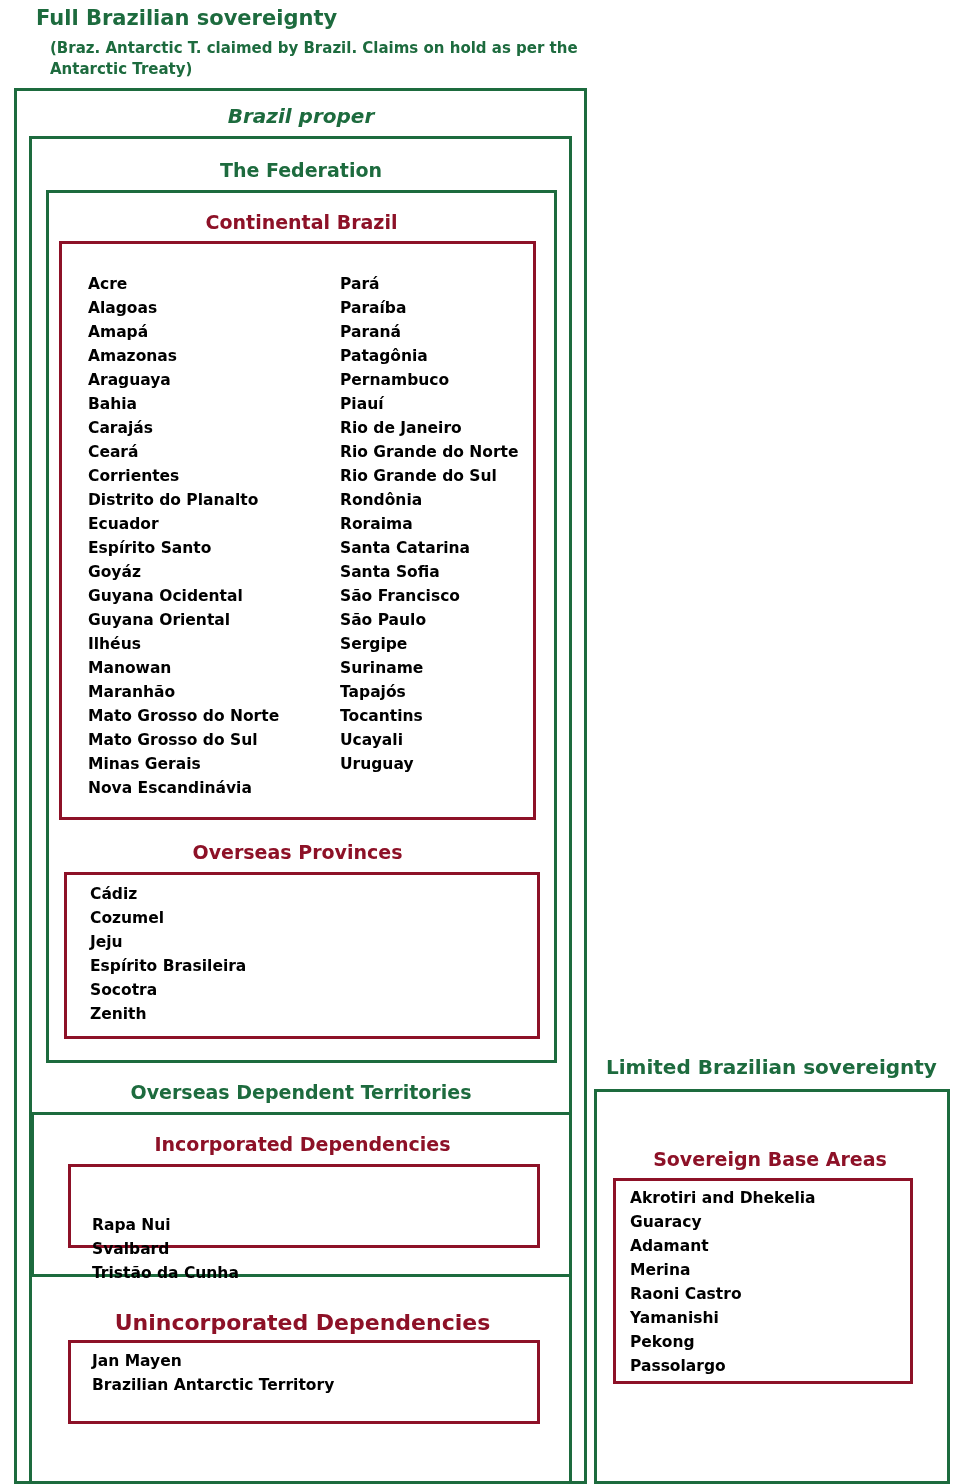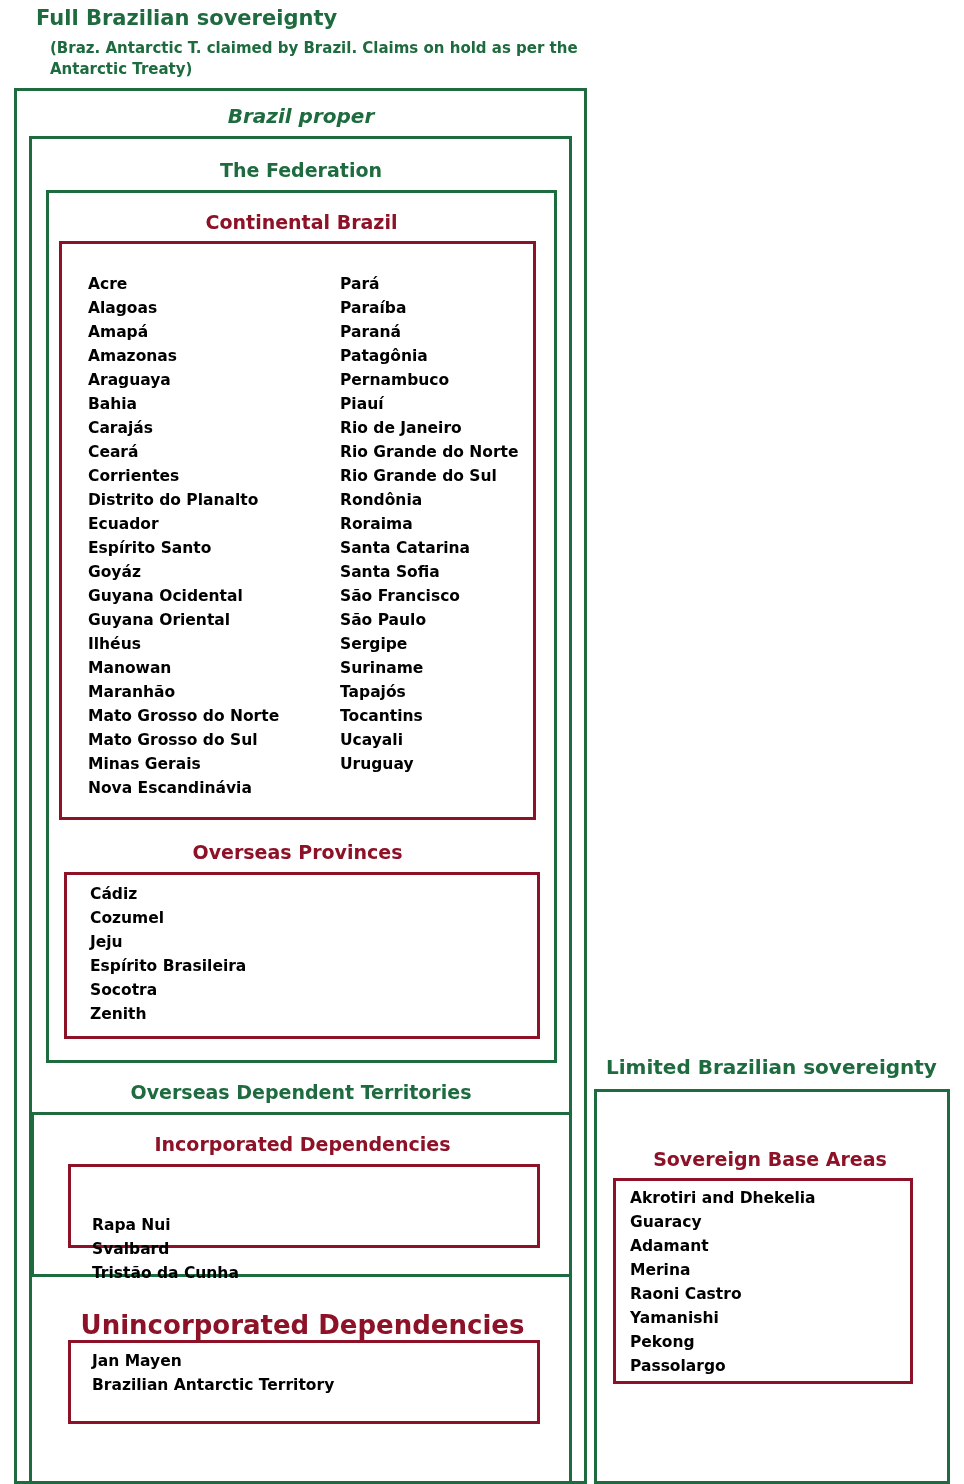--- a/index.html
+++ b/index.html
@@ -184,21 +184,21 @@
     top: 1173px;
     margin-top: 40px;
   }
 
   
   #unincorp-title {
     position: absolute;
     left: 55px;
     top: 1310px;
     width: 495px;
-    font-size: 26px;
+    font-size: 22px;
   }
   #unincorp-box {
     left: 68px;
     top: 1340px;
     width: 472px;
     height: 84px;
   }
   #unincorp-list {
     position: absolute;
     left: 92px;

